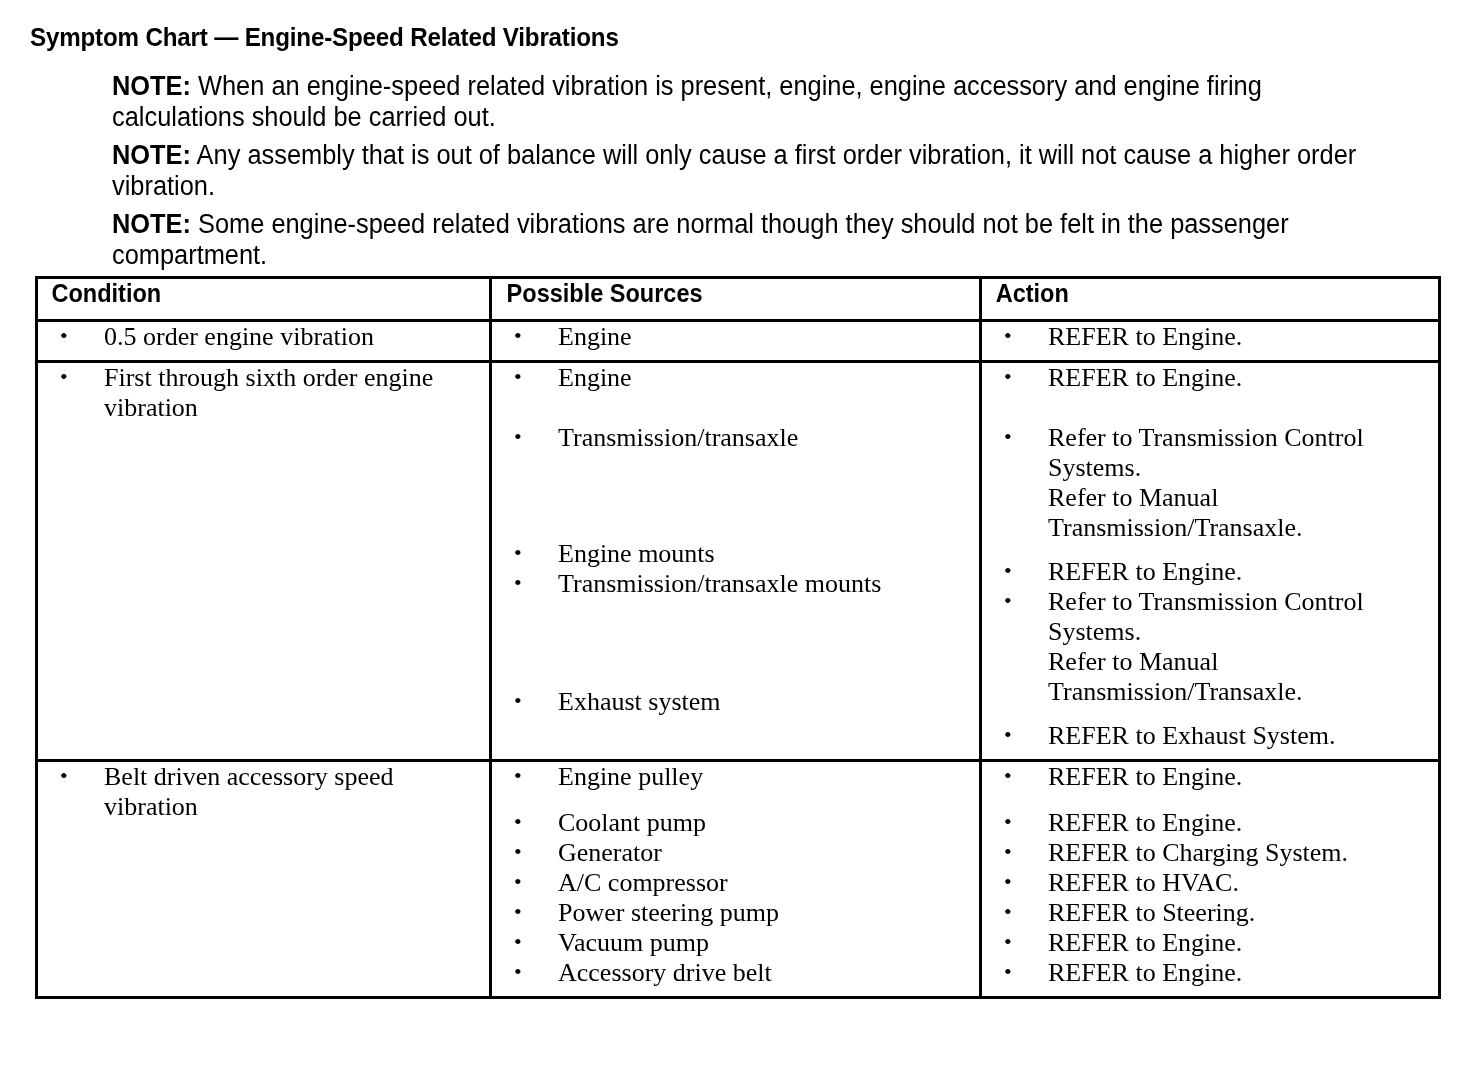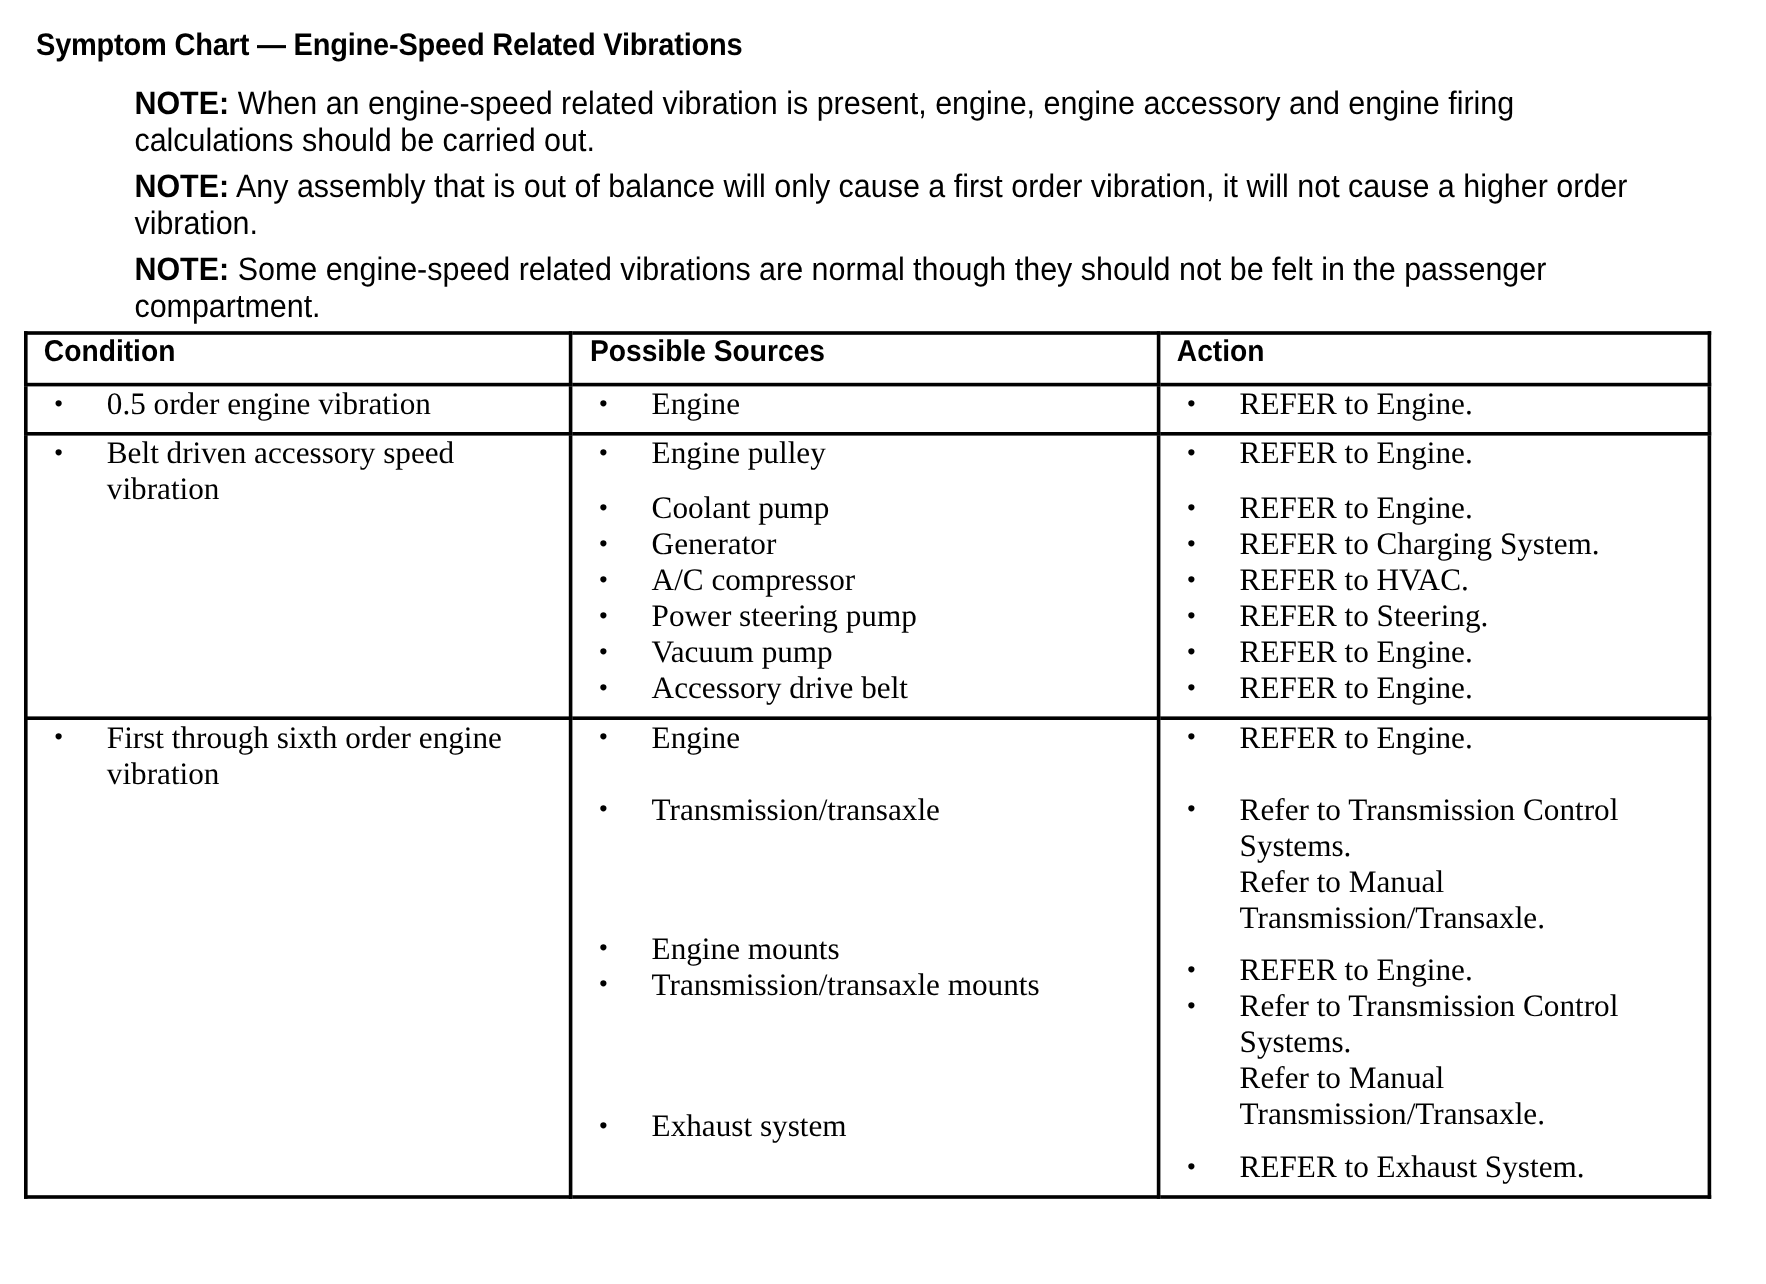--- a/index.html
+++ b/index.html
@@ -48,21 +48,21 @@
   .note-label {
     font-weight: bold;
   }
   .note-text {
     font-weight: normal;
   }
 
   
   .symptom-table {
     position: absolute;
-    left: 20px;
+    left: 35px;
     top: 276px;
     width: 1403px;
     border-collapse: collapse;
     table-layout: fixed;
   }
   .symptom-table td,
   .symptom-table th {
     border: 3px solid #000000;
     padding: 0;
     vertical-align: top;
@@ -186,20 +186,62 @@
             <li class="bulleted">REFER to Engine.</li>
           </ul>
         </div>
       </td>
     </tr>
 
     <tr>
       <td>
         <div class="cell">
           <ul class="bullets">
+            <li class="bulleted">First through sixth order engine vibration</li>
+          </ul>
+        </div>
+      </td>
+
+      <td>
+        <div class="cell">
+          <ul class="bullets">
+            <li class="bulleted">Engine</li>
+            <li class="gap-md"></li>
+            <li class="bulleted">Transmission/transaxle</li>
+            <li class="gap-lg"></li>
+            <li class="bulleted">Engine mounts</li>
+            <li class="bulleted">Transmission/transaxle mounts</li>
+            <li class="gap-xxl"></li>
+            <li class="bulleted">Exhaust system</li>
+          </ul>
+        </div>
+      </td>
+
+      <td>
+        <div class="cell">
+          <ul class="bullets">
+            <li class="bulleted">REFER to Engine.</li>
+            <li class="gap-md"></li>
+            <li class="bulleted">Refer to Transmission Control Systems.</li>
+            <li class="cont">Refer to  Manual Transmission/Transaxle.</li>
+            <li class="gap-sm"></li>
+            <li class="bulleted">REFER to Engine.</li>
+            <li class="bulleted">Refer to Transmission Control Systems.</li>
+            <li class="cont">Refer to  Manual Transmission/Transaxle.</li>
+            <li class="gap-sm"></li>
+            <li class="bulleted">REFER to Exhaust System.</li>
+          </ul>
+        </div>
+      </td>
+    </tr>
+
+    <tr>
+      <td>
+        <div class="cell">
+          <ul class="bullets">
             <li class="bulleted">Belt driven accessory speed vibration</li>
           </ul>
         </div>
       </td>
 
       <td>
         <div class="cell">
           <ul class="bullets">
             <li class="bulleted">Engine pulley</li>
             <li class="gap-row"></li>
@@ -222,56 +264,14 @@
             <li class="bulleted">REFER to Charging System.</li>
             <li class="bulleted">REFER to HVAC.</li>
             <li class="bulleted">REFER to Steering.</li>
             <li class="bulleted">REFER to Engine.</li>
             <li class="bulleted">REFER to Engine.</li>
           </ul>
         </div>
       </td>
     </tr>
 
-    <tr>
-      <td>
-        <div class="cell">
-          <ul class="bullets">
-            <li class="bulleted">First through sixth order engine vibration</li>
-          </ul>
-        </div>
-      </td>
-
-      <td>
-        <div class="cell">
-          <ul class="bullets">
-            <li class="bulleted">Engine</li>
-            <li class="gap-md"></li>
-            <li class="bulleted">Transmission/transaxle</li>
-            <li class="gap-lg"></li>
-            <li class="bulleted">Engine mounts</li>
-            <li class="bulleted">Transmission/transaxle mounts</li>
-            <li class="gap-xxl"></li>
-            <li class="bulleted">Exhaust system</li>
-          </ul>
-        </div>
-      </td>
-
-      <td>
-        <div class="cell">
-          <ul class="bullets">
-            <li class="bulleted">REFER to Engine.</li>
-            <li class="gap-md"></li>
-            <li class="bulleted">Refer to Transmission Control Systems.</li>
-            <li class="cont">Refer to  Manual Transmission/Transaxle.</li>
-            <li class="gap-sm"></li>
-            <li class="bulleted">REFER to Engine.</li>
-            <li class="bulleted">Refer to Transmission Control Systems.</li>
-            <li class="cont">Refer to  Manual Transmission/Transaxle.</li>
-            <li class="gap-sm"></li>
-            <li class="bulleted">REFER to Exhaust System.</li>
-          </ul>
-        </div>
-      </td>
-    </tr>
-
   </tbody>
 </table>
 
 </body></html>

